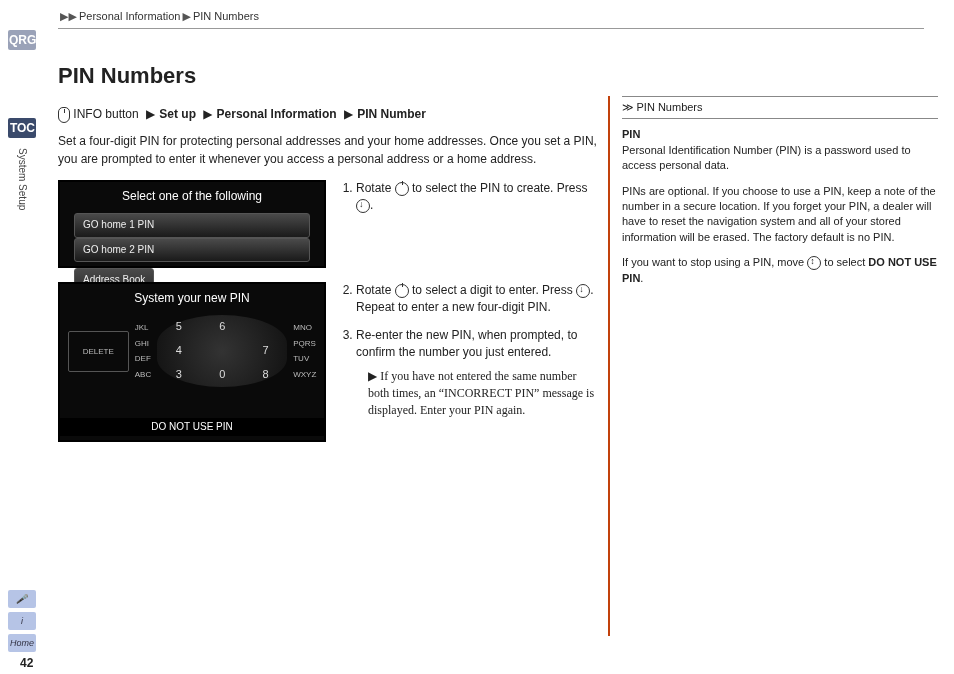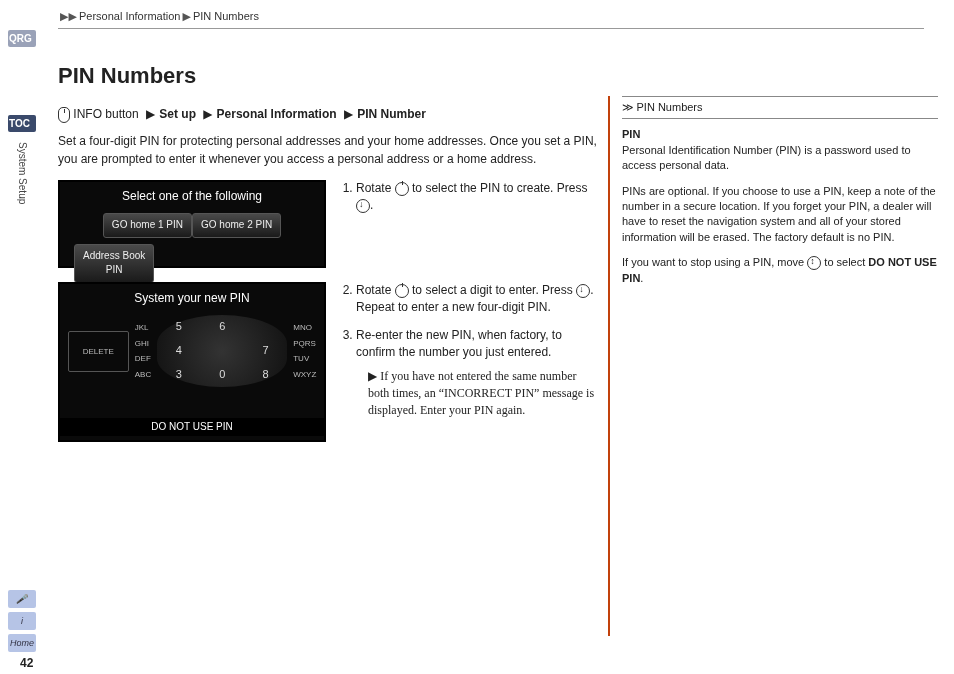--- a/index.html
+++ b/index.html
@@ -17,23 +17,23 @@
     left: 8px;
     top: 30px;
     width: 28px;
     display: flex;
     flex-direction: column;
     gap: 4px;
   }
   .sb-badge {
     background: #3a4a6b;
     color: #fff;
-    font-size: 10px;
+    font-size: 12px;
     font-weight: bold;
-    text-align: left;
+    text-align: right;
     padding: 3px 1px;
     border-radius: 2px;
   }
   .sb-badge.qrg { background: #9aa2b8; }
   .vert-text {
     writing-mode: vertical-rl;
     font-size: 10px;
     color: #444;
     margin-top: 6px;
     align-self: center;
@@ -117,21 +117,21 @@
   }
   .screen .btn {
     display: inline-block;
     background: linear-gradient(#4a4a4a,#1a1a1a);
     border: 1px solid #555;
     border-radius: 3px;
     padding: 4px 8px;
     font-size: 10px;
     color: #eee;
   }
-  .screen.one .row1 { display: flex; justify-content: center; padding: 0 8px; }
+  .screen.one .row1 { display: flex; justify-content: flex-end; padding: 0 8px; flex-direction: column; }
   .screen.one .row2 { margin-top: 6px; padding-left: 8px; }
   .screen.two { height: 160px; }
   .screen.two .dial-area {
     display:flex; align-items:center; justify-content:center; gap:6px;
   }
   .screen.two .dial {
     background: radial-gradient(circle,#333,#111);
     border-radius: 50%/40%;
     width: 130px; height: 72px;
     display: grid;
@@ -284,21 +284,21 @@
         </div>
       </div>
       <div class="dnu">DO NOT USE PIN</div>
     </div>
     <div class="steps">
       <ol start="2">
         <li>
           <span>Rotate </span><span class="icon-dial"></span><span> to select a digit to enter. Press </span><span class="icon-press"></span><span>. Repeat to enter a new four-digit PIN.</span>
         </li>
         <li>
-          <span>Re-enter the new PIN, when factory, to confirm the number you just entered.</span>
+          <span>Re-enter the new PIN, when prompted, to confirm the number you just entered.</span>
           <div class="sub-bullet">▶ <span>If you have not entered the same number both times, an “INCORRECT PIN” message is displayed. Enter your PIN again.</span></div>
         </li>
       </ol>
     </div>
   </div>
 </div>
 
 <div class="side-col">
   <div class="side-header">
     <span class="ff">≫</span><span>PIN Numbers</span>

